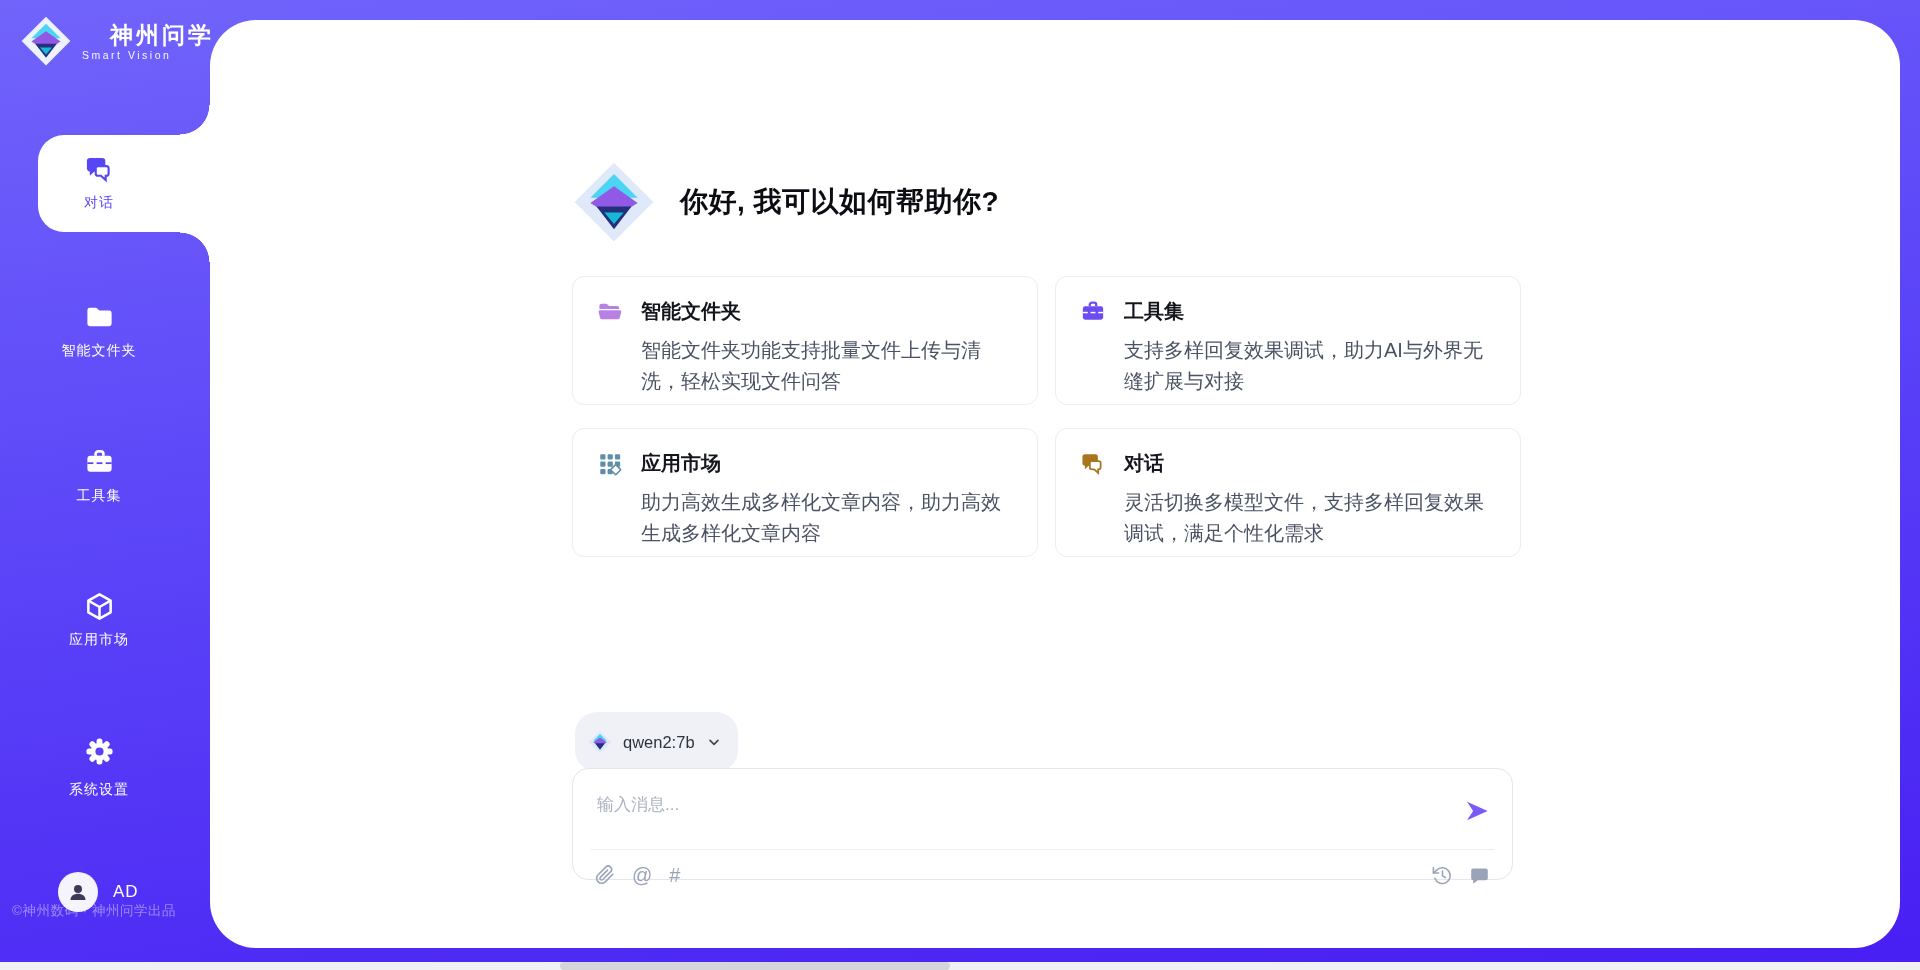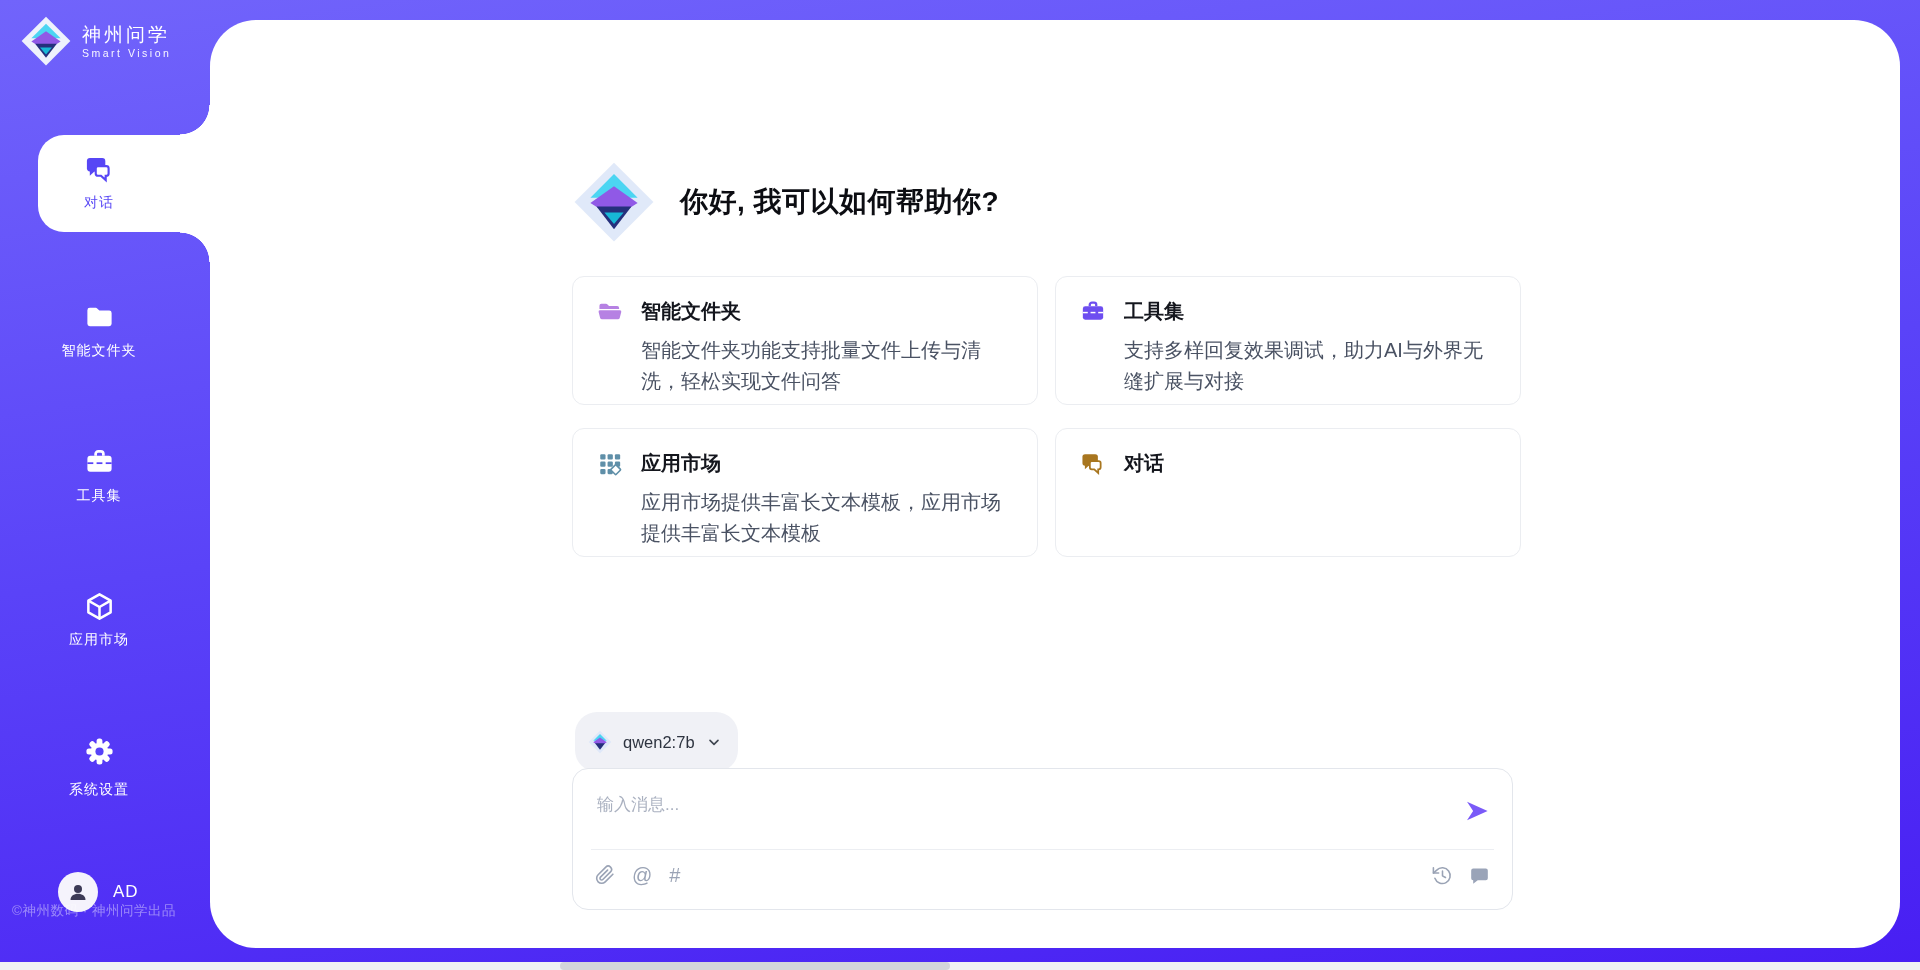--- a/index.html
+++ b/index.html
@@ -15,21 +15,21 @@
   
   .tab-active-bg { position:absolute; left:38px; top:135px; width:172px; height:97px;
     background:#fff; border-radius:26px 0 0 26px; }
   .fillet { position:absolute; left:180px; width:30px; height:30px; }
   .fillet.top    { top:105px; background:radial-gradient(circle 30px at 0 0, rgba(255,255,255,0) 29px, #fff 29.6px); }
   .fillet.bottom { top:232px; background:radial-gradient(circle 30px at 0 100%, rgba(255,255,255,0) 29px, #fff 29.6px); }
 
   
   .brand { position:absolute; left:20px; top:15px; display:flex; align-items:center; gap:10px; color:#fff; }
   .brand svg { width:52px; height:52px; }
-  .brand-title { font-size:19px; font-weight:400; letter-spacing:3px; line-height:1.25; }
+  .brand-title { font-size:23px; font-weight:700; letter-spacing:3px; line-height:1.25;margin-left:28px; }
   .brand-sub { font-size:10.5px; letter-spacing:2.5px; opacity:.95; }
 
   .nav-item { position:absolute; left:0; width:198px; display:flex; flex-direction:column;
     align-items:center; gap:9px; color:#fff; cursor:pointer; --cut:#5742f8; }
   .nav-item svg { width:31px; height:31px; }
   .nav-label { font-size:14px; letter-spacing:1px; }
   .nav-item.active { color:#5746f5; --cut:#ffffff; }
   .nav-pos-0 { top:154px; } .nav-pos-1 { top:302px; } .nav-pos-2 { top:447px; }
   .nav-pos-3 { top:591px; } .nav-pos-4 { top:736px;gap:14px; }
 
@@ -59,21 +59,21 @@
   .ic-c1 { color:#b681e3; } .ic-c2 { color:#6d4df0; } .ic-c3 { color:#5f8fa8; } .ic-c4 { color:#a8761f; }
 
   
   .model-pill { position:absolute; left:575px; top:712px; height:60px; background:#f0f1f6;
     border-radius:22px; display:flex; align-items:center; gap:11px; padding:0 16px 0 13px; cursor:pointer; }
   .model-pill .logo { width:24px; height:24px; }
   .model-name { font-size:16.5px; color:#2e3440; }
   .model-pill .chev { width:16px; height:16px; color:#3f4650; }
 
   
-  .composer { position:absolute; left:572px; top:768px; width:941px; height:142px;
+  .composer { position:absolute; left:572px; top:768px; width:941px; height:112px;
     background:#fff; border:1px solid #e3e6ec; border-radius:16px; }
   .msg-input { position:absolute; left:24px; top:15px; width:830px; height:42px;
     border:none; outline:none; font-size:17px; color:#30343c; background:transparent;
     font-family:"Liberation Sans","DejaVu Sans",sans-serif; }
   .msg-input::placeholder { color:#aab1c0; }
   .send-btn { position:absolute; right:22px; top:29px; width:26px; height:26px; color:#7a5af8; cursor:pointer; }
   .composer-divider { position:absolute; left:18px; right:18px; top:80px; height:1px; background:#eceef2; }
   .composer-toolbar { position:absolute; left:22px; top:96px; display:flex; align-items:center; gap:17px; color:#9aa3b5; }
   .composer-toolbar svg { width:20px; height:20px; cursor:pointer; }
   .glyph-ic { font-size:20px; line-height:1; cursor:pointer; }
@@ -221,32 +221,33 @@
             <rect x="13" y="13" width="6.5" height="6.5" rx="1.4"></rect>
             <rect x="22" y="13" width="6.5" height="6.5" rx="1.4"></rect>
           <rect x="4" y="22" width="6.5" height="6.5" rx="1.4"></rect>
             <rect x="13" y="22" width="6.5" height="6.5" rx="1.4"></rect>
           <g transform="rotate(45 23 23)">
             <rect x="18.5" y="18.5" width="9" height="9" rx="1" fill="#fff" stroke="currentColor" stroke-width="2"></rect>
           </g>
         </svg>
         <span class="card-title">应用市场</span>
       </div>
-      <p class="card-desc">应用市场提供丰富长文本模板，应用市场提供丰富长文本模板</p>
+      <p class="card-desc">助力高效生成多样化文章内容，助力高效生成多样化文章内容</p>
     </div>
 
     <div class="card">
       <div class="card-head">
         <svg class="ic-c4" viewBox="0 0 32 32">
           <rect x="3" y="4" width="19" height="14" rx="3.2" fill="currentColor"></rect>
           <polygon points="6,16 13,16 6,22.5" fill="currentColor"></polygon>
           <path d="M14.5 12.5h8.5a2.4 2.4 0 0 1 2.4 2.4v5.2a2.4 2.4 0 0 1-2.4 2.4h-.6v4.5l-4.9-4.5h-3a2.4 2.4 0 0 1-2.4-2.4v-5.2a2.4 2.4 0 0 1 2.4-2.4z" fill="#fff" stroke="currentColor" stroke-width="2.2"></path>
         </svg>
         <span class="card-title">对话</span>
       </div>
+      <p class="card-desc">灵活切换多模型文件，支持多样回复效果调试，满足个性化需求</p>
     </div>
 
   </div>
 
   <div class="model-pill">
     <svg class="logo" viewBox="0 0 48 48">
       <polygon points="24,1.5 46.5,24 24,46.5 1.5,24" fill="#dfe8f9"></polygon>
       <polygon points="24,8 37.5,21.5 10.5,21.5" fill="#4cd5f2"></polygon>
       <polygon points="24,15 37.5,24.5 24,33 10.5,24.5" fill="#9059e6"></polygon>
       <polygon points="14,26.5 34,26.5 24,39.5" fill="#25307c"></polygon>

